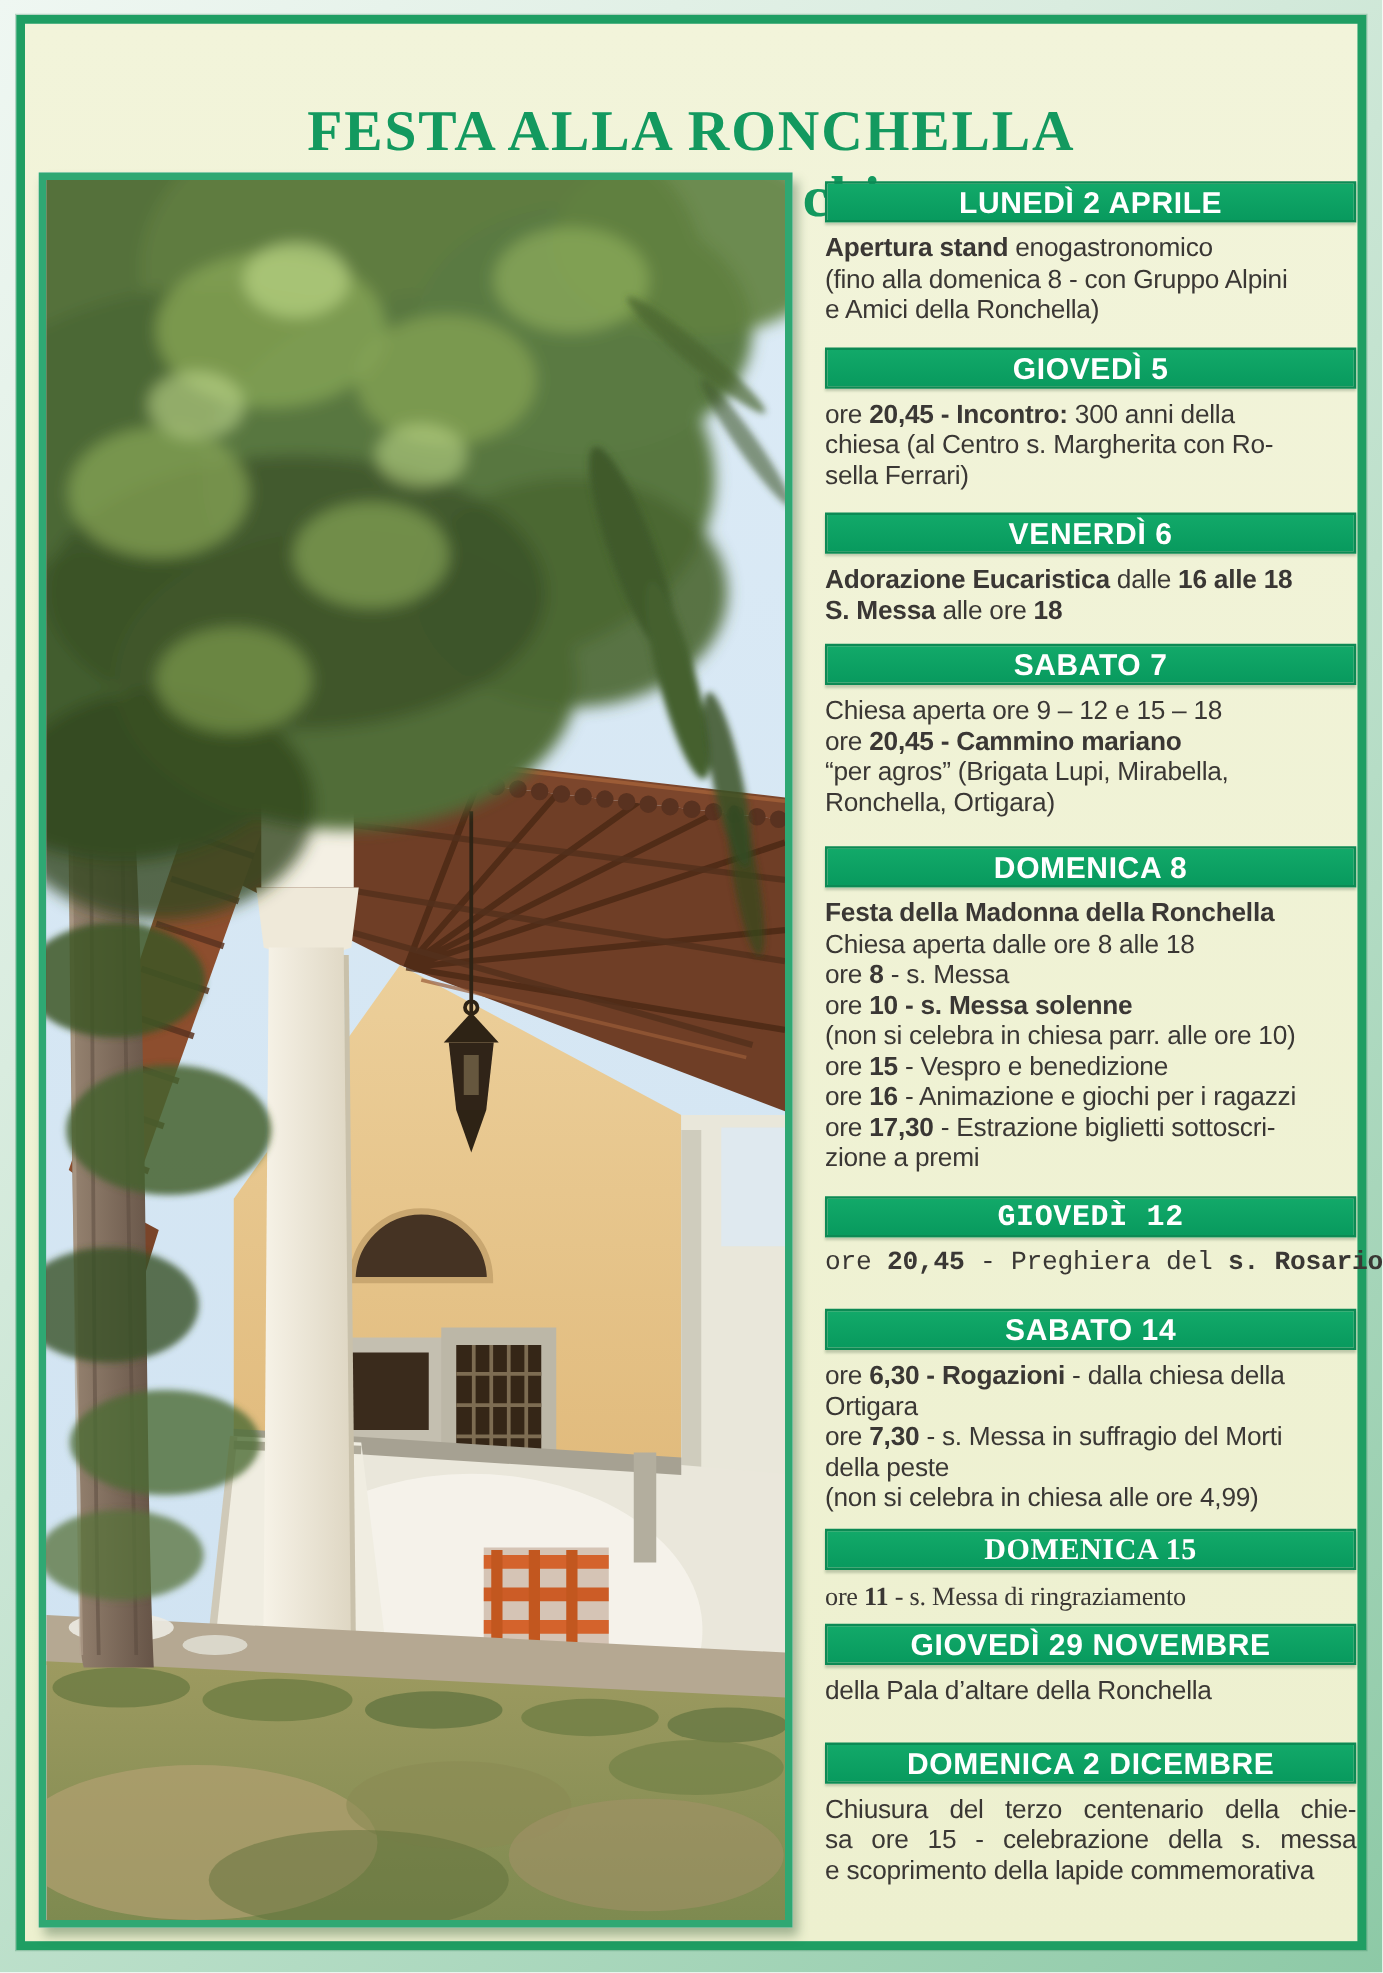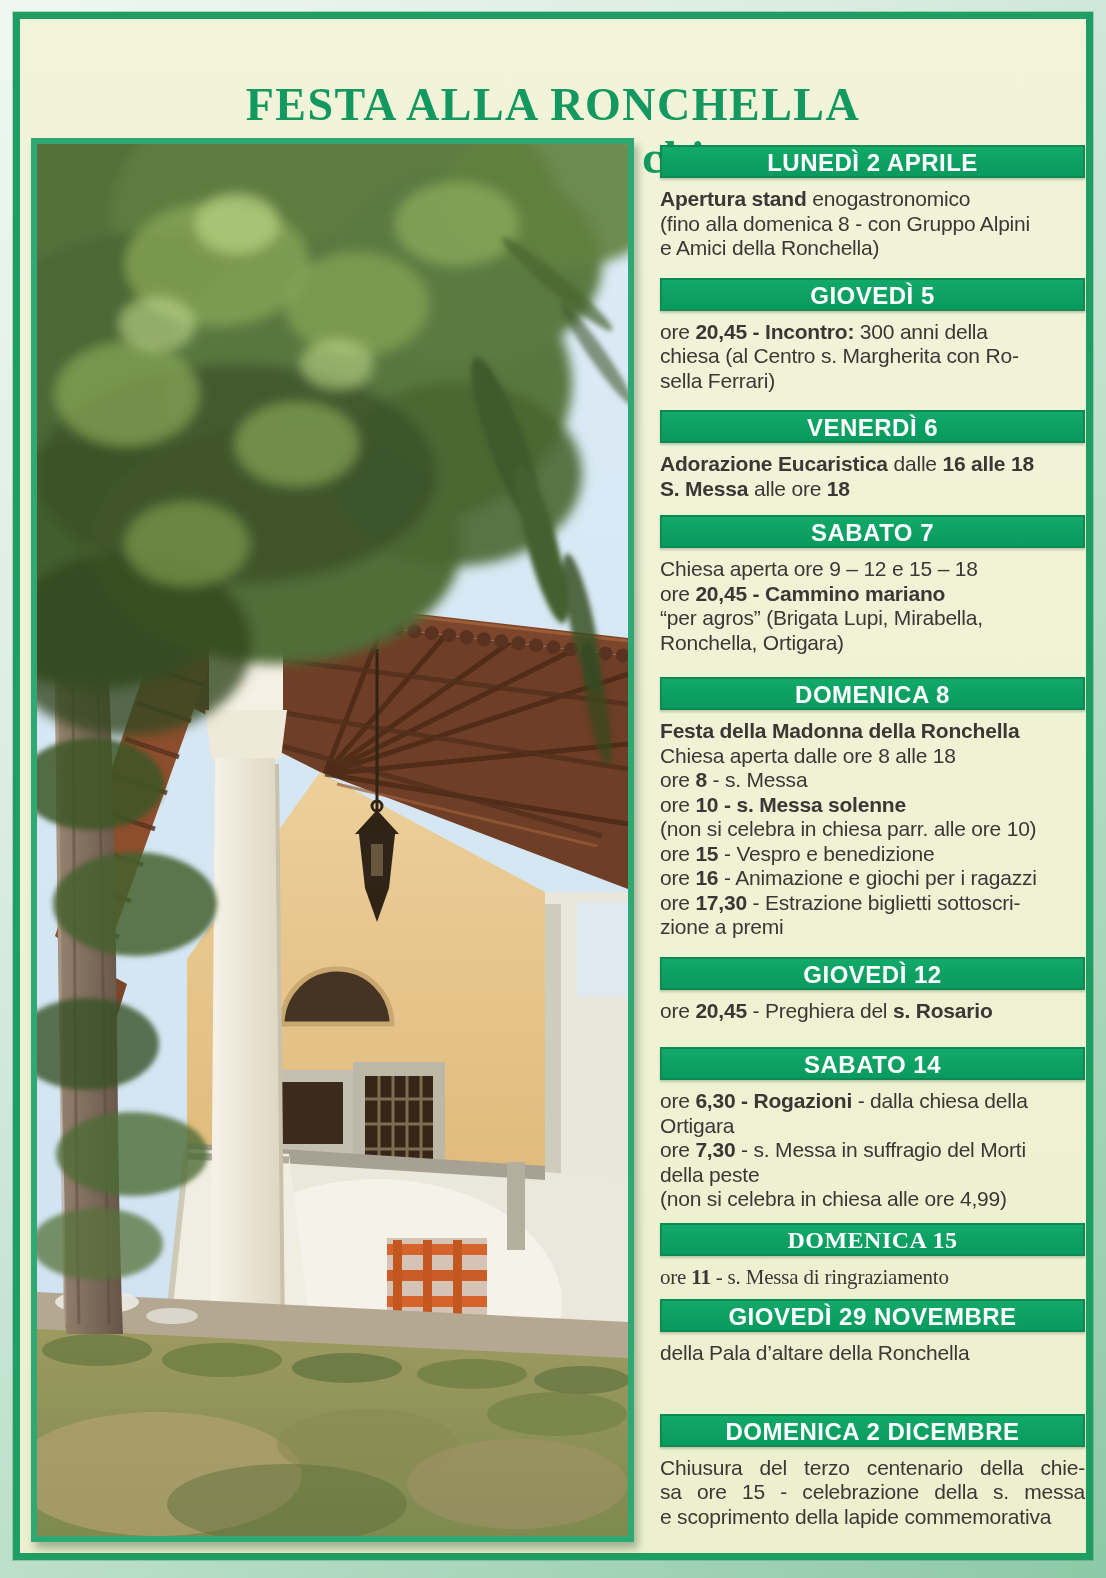--- a/index.html
+++ b/index.html
@@ -22,24 +22,24 @@
   .photo{
     position:absolute;left:11px;top:119px;width:591px;height:1392px;
     border:6px solid #2fa873;background:#cfe2f0;
     box-shadow:4px 7px 8px rgba(45,85,50,.38);
   }
   .photo svg{display:block;width:100%;height:100%;}
   .col{position:absolute;left:640px;top:126px;width:425px;}
   .section{margin-bottom:17px;}
   .section:nth-child(3){margin-bottom:14px;}
   .section:nth-child(4){margin-bottom:22px;}
-  .section:nth-child(6){margin-bottom:24px;}
+  .section:nth-child(6){margin-bottom:24px;font-family:Liberation Mono, monospace;}
   .section:nth-child(7){margin-bottom:11px;}
   .section:nth-child(8){margin-bottom:10px;font-family:Liberation Serif, serif;}
-  .section:nth-child(9){margin-bottom:48px;}
+  .section:nth-child(9){margin-bottom:28px;}
   .section:last-child{margin-bottom:0;}
   .bar{
     height:33px;line-height:31px;text-align:center;box-sizing:border-box;
     background:linear-gradient(180deg,#12a969 0%,var(--header-bar-green,#089a5e) 100%);
     border:2px solid #0c8a54;color:#ffffff;font-weight:bold;font-size:24px;letter-spacing:.5px;
     box-shadow:0 2px 2px rgba(60,95,60,.28);
   }
   .sbody{margin-top:9px;}
   .line{margin:0;font-size:21px;line-height:24.5px;color:#3a3734;letter-spacing:-.2px;white-space:nowrap;}
   .line .b{font-weight:bold;}

